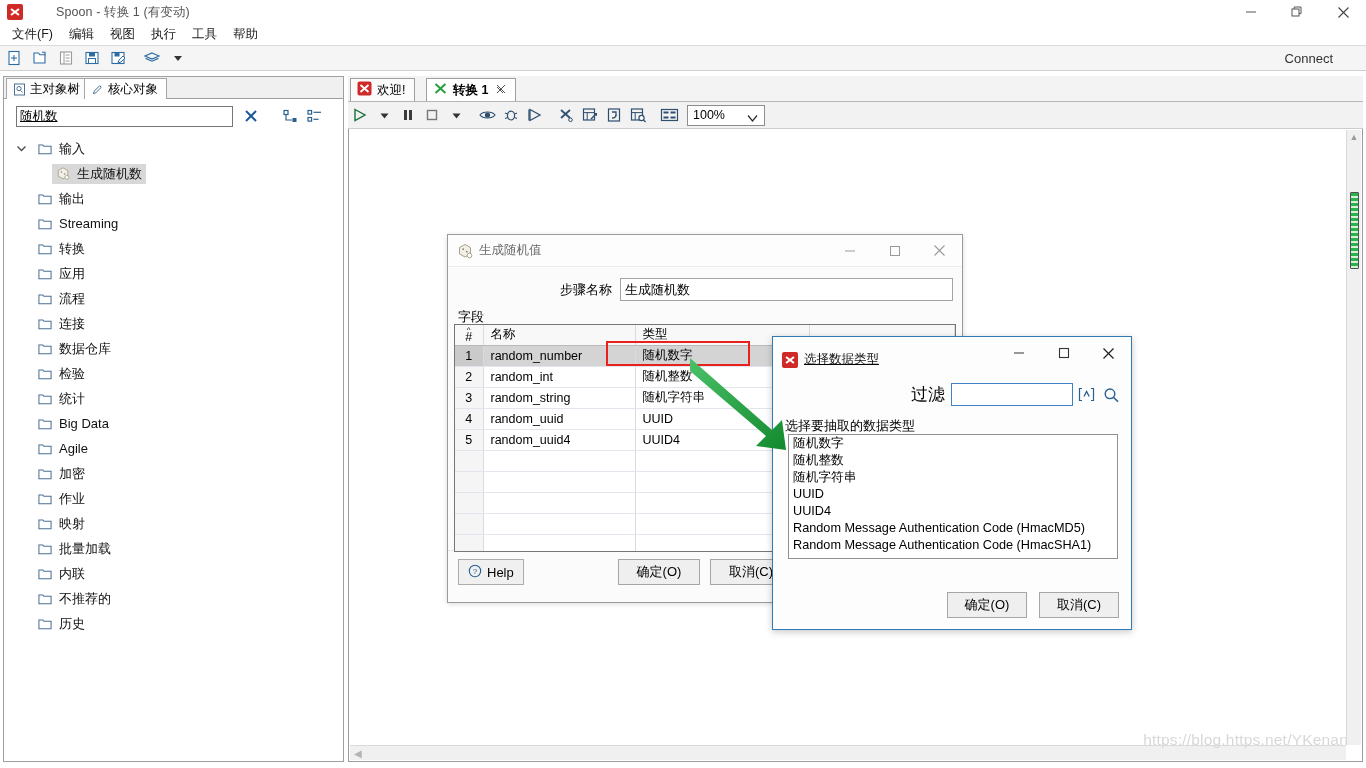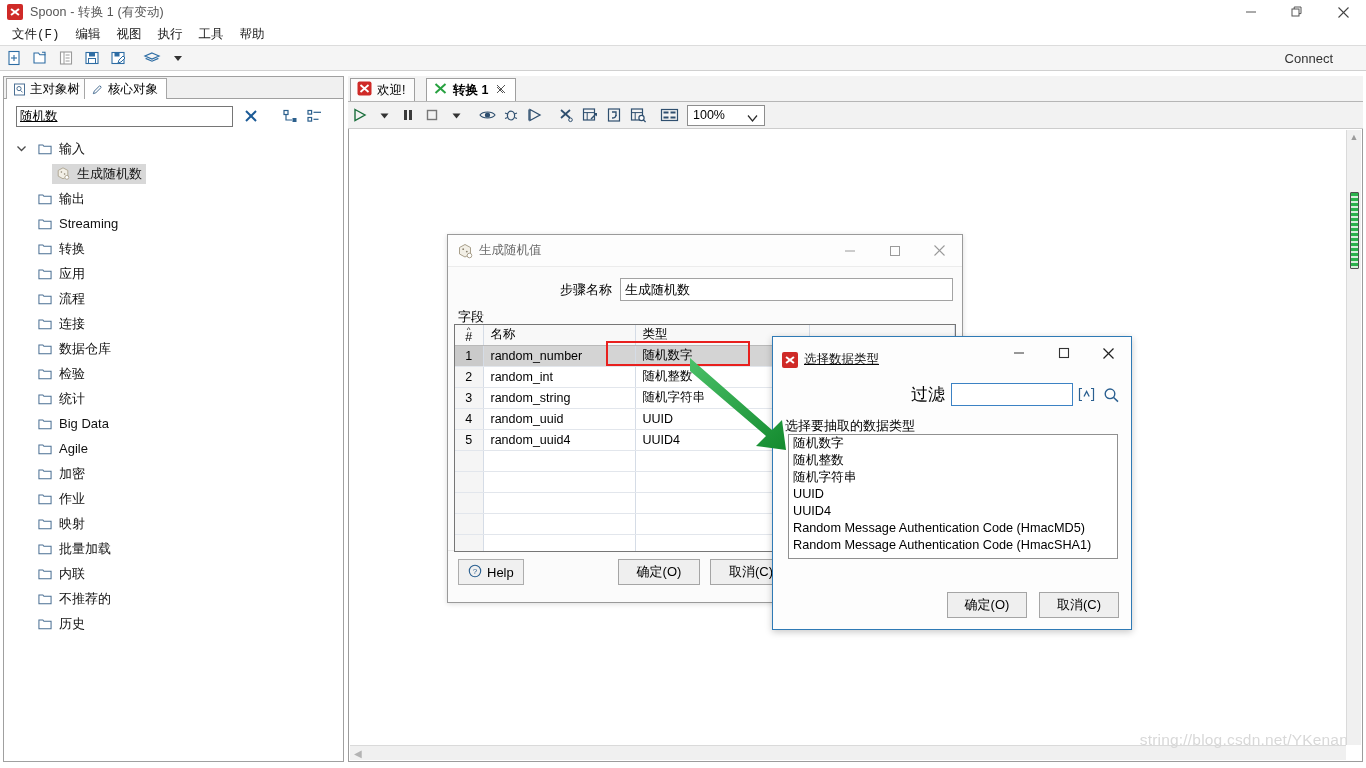--- a/index.html
+++ b/index.html
@@ -10,21 +10,21 @@
     background: #ffffff;
     font-family: "Liberation Sans", "DejaVu Sans", sans-serif;
     font-size: 13px;
     color: #000;
   }
   #app { position: relative; width: 1366px; height: 768px; background: #ffffff; }
 
   
   .titlebar {
     position: absolute; left: 0; top: 0; width: 1366px; height: 24px;
-    background: #ffffff; display: flex; align-items: center;
+    background: #ffffff; display: flex; align-items: center; gap: 26px;
   }
   .app-icon {
     width: 16px; height: 16px; margin-left: 7px; margin-right: 7px;
     background: #cf2a27; border-radius: 2px;
     position: relative; flex: none;
   }
   .app-icon::before, .app-icon::after {
     content: ""; position: absolute; background: #fff;
   }
   .app-icon::before { left: 3px; top: 7px; width: 10px; height: 2px; transform: rotate(38deg); }
@@ -33,21 +33,21 @@
   .win-btns { margin-left: auto; display: flex; height: 24px; }
   .win-btn {
     width: 46px; height: 24px; display: flex; align-items: center; justify-content: center;
     color: #4a4a4a;
   }
   .win-btn svg { display: block; }
 
   
   .menubar {
     position: absolute; left: 0; top: 24px; width: 1366px; height: 20px;
-    display: flex; align-items: center; background: #fff; font-family: Liberation Mono, monospace;
+    display: flex; align-items: center; background: #fff;
   }
   .menu-item {
     padding: 1px 8px; font-size: 12.5px; color: #1a1a1a; height: 19px;
     display: flex; align-items: center;
   }
   .menu-item:first-child { margin-left: 4px; }
 
   
   .toolbar {
     position: absolute; left: 0; top: 45px; width: 1366px; height: 26px;
@@ -776,21 +776,21 @@
     </div>
 
     <div class="canvas">
       <div class="canvas-vscroll">
         <div class="vs-up">▲</div>
         <div class="vs-thumb"></div>
       </div>
       <div class="canvas-hscroll">
         <span>◀</span>
       </div>
-      <div class="watermark">string://blog.csdn.net/YKenan</div>
+      <div class="watermark">https://blog.https.net/YKenan</div>
     </div>
   </div>
 
   <div class="dlg1">
     <div class="dlg1-title">
       <span class="d1-ico">
         <svg width="16" height="16" viewBox="0 0 16 16">
           <path d="M8 1.5l5.5 3v6.5L8 14l-5.5-3V4.5z" fill="#f2efe6" stroke="#a9a08c" stroke-width="1"></path>
           <circle cx="6.2" cy="6.2" r="0.9" fill="#8a8270"></circle>
           <circle cx="9.8" cy="8.6" r="0.9" fill="#8a8270"></circle>

